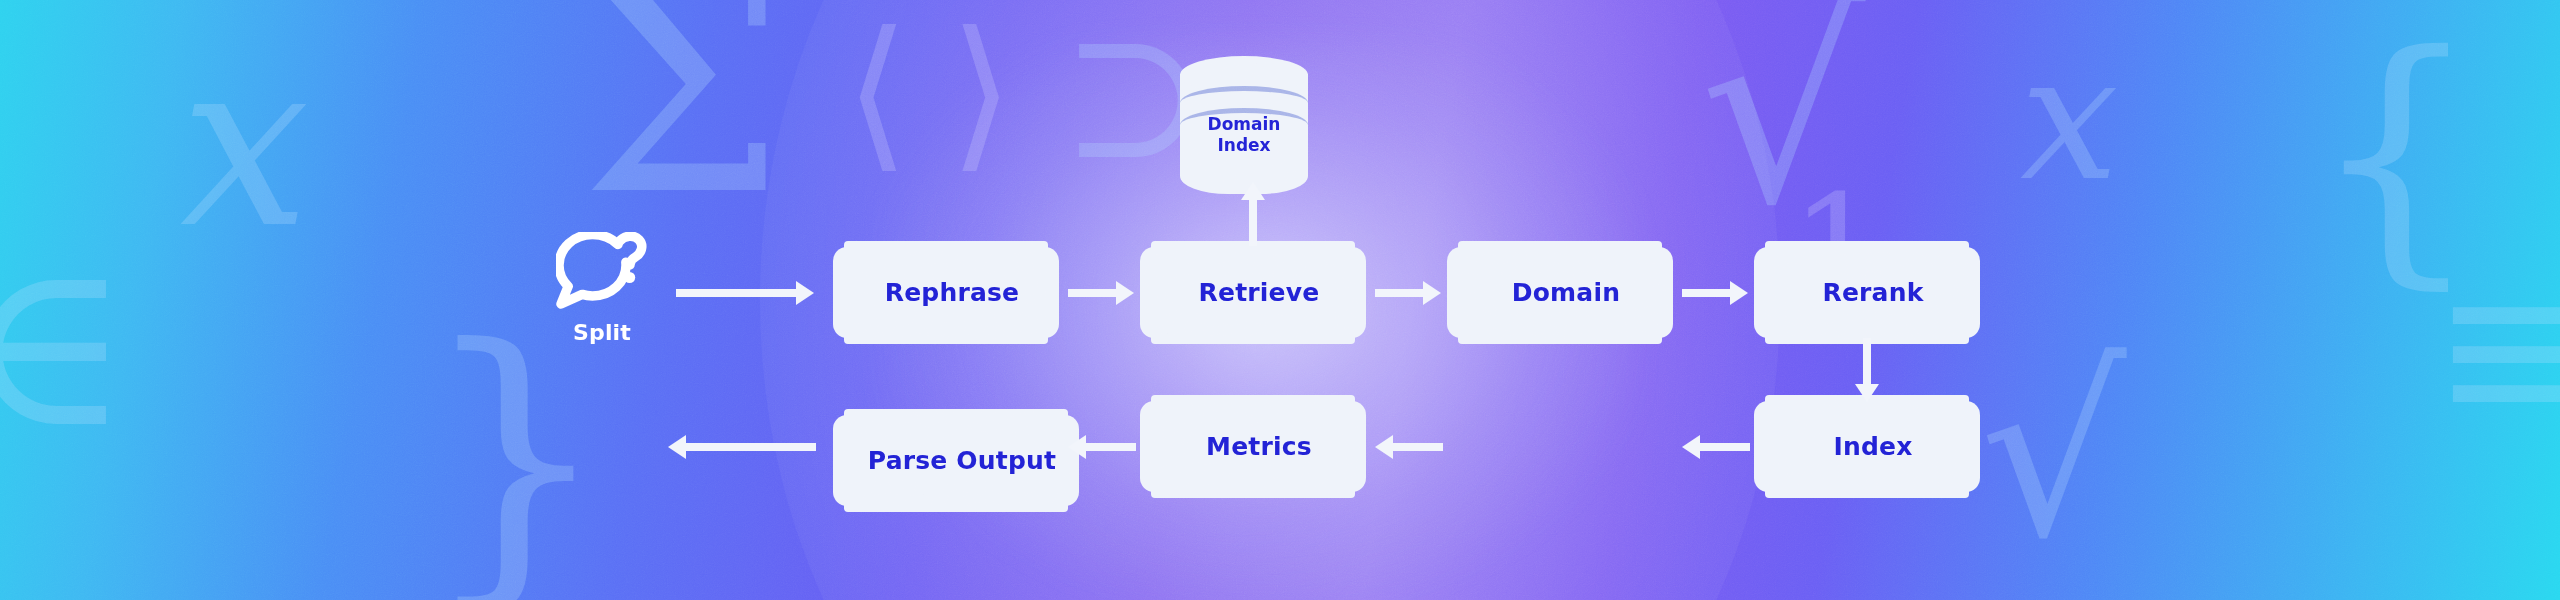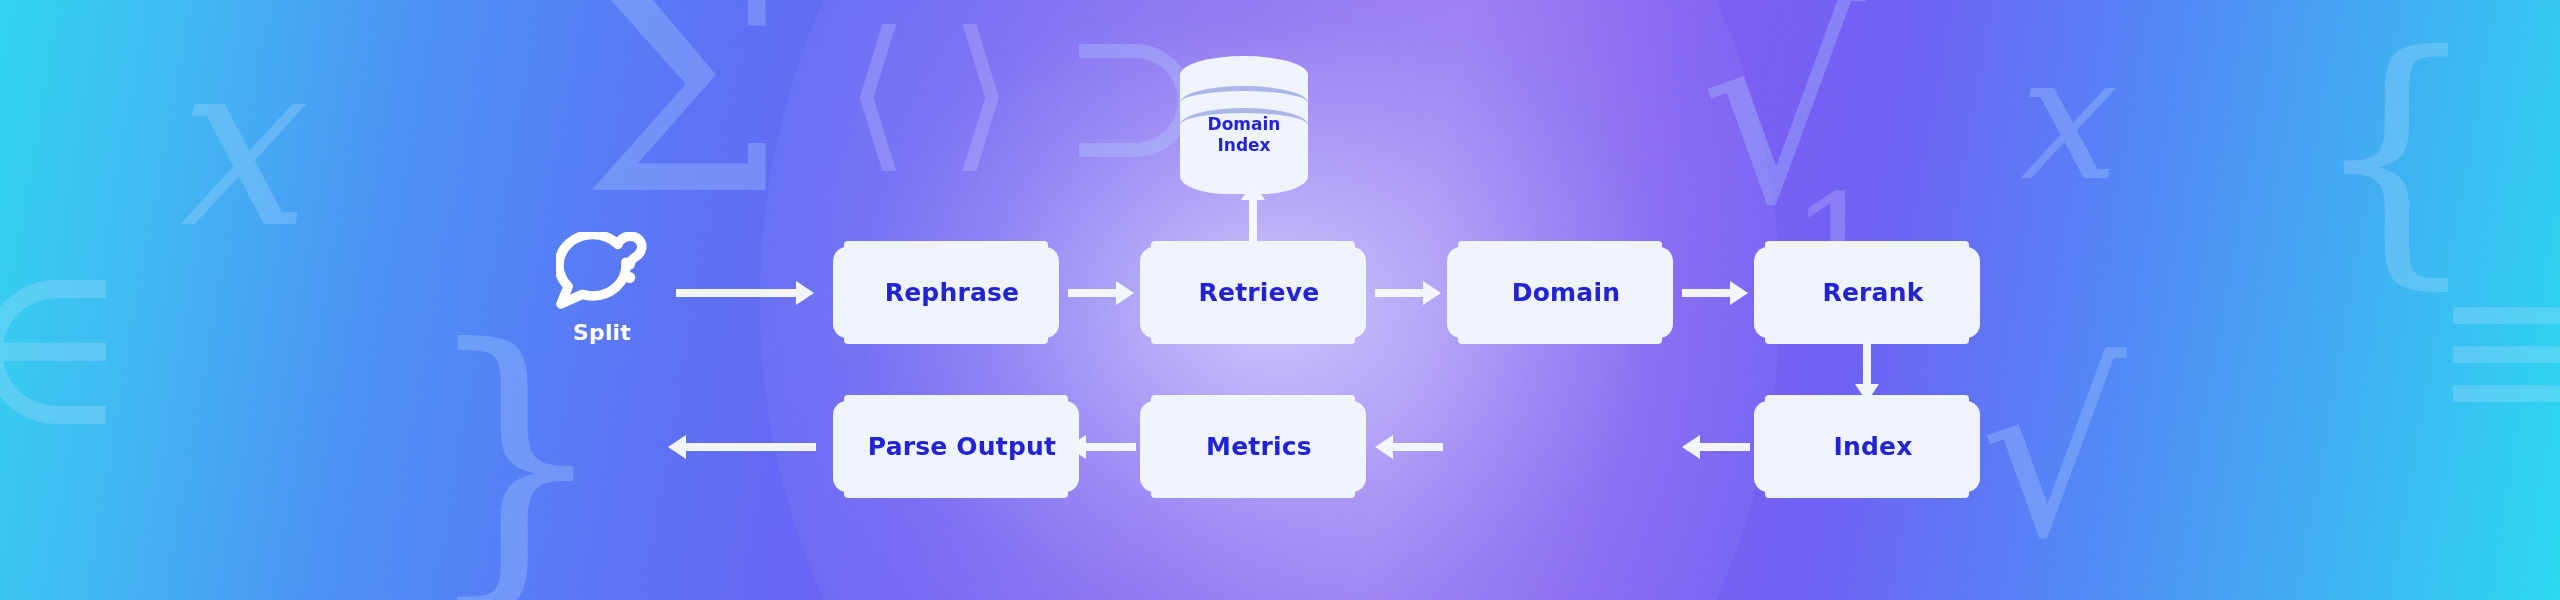--- a/index.html
+++ b/index.html
@@ -187,21 +187,21 @@
   <div class="node" style="left:1447px;top:247px;width:226px;height:91px;">
     <div class="inner"></div>
     <div class="label">Domain</div>
   </div>
 
   <div class="node" style="left:1754px;top:247px;width:226px;height:91px;">
     <div class="inner"></div>
     <div class="label">Rerank</div>
   </div>
 
-  <div class="node" style="left:833px;top:401px;width:246px;height:91px;">
+  <div class="node" style="left:833px;top:415px;width:246px;height:91px;">
     <div class="inner"></div>
     <div class="label">Parse Output</div>
   </div>
 
   <div class="node" style="left:1140px;top:401px;width:226px;height:91px;">
     <div class="inner"></div>
     <div class="label">Metrics</div>
   </div>
 
 

